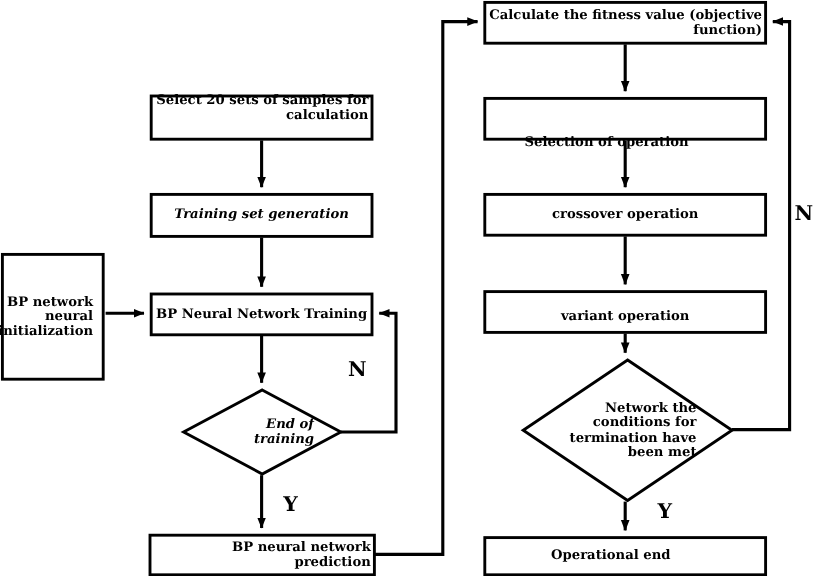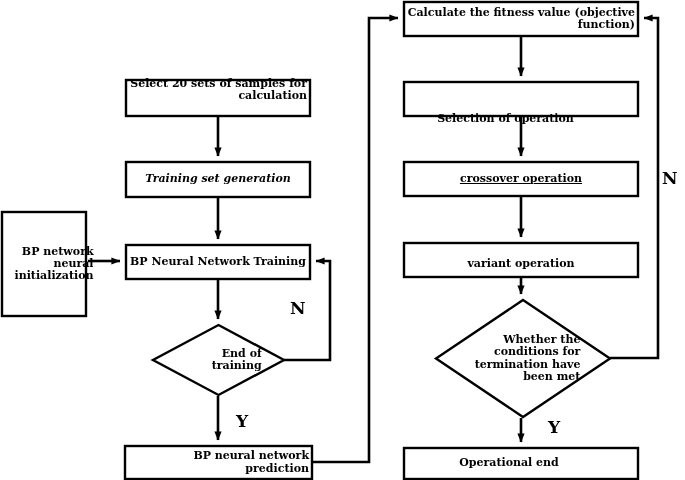--- a/index.html
+++ b/index.html
@@ -102,31 +102,31 @@
         <rect class="node-rect" x="404" y="2" width="234" height="34"></rect>
         <rect class="node-rect" x="404" y="82" width="234" height="34"></rect>
         <rect class="node-rect" x="404" y="162" width="234" height="34"></rect>
         <rect class="node-rect" x="404" y="243" width="234" height="34"></rect>
         <polygon class="node-diamond" points="523,300 610,358.5 523,417 436,358.5"></polygon>
         <rect class="node-rect" x="404" y="448" width="234" height="31"></rect>
       </g>
   </svg>
 
   <div id="labels-layer">
-      <div class="node-label" style="left: 21px; top: 212px; width: 66px; height: 104px; font-size: 11px;">BP network neural initialization</div>
+      <div class="node-label" style="left: 5px; top: 212px; width: 66px; height: 104px; font-size: 11px;">BP network neural initialization</div>
       <div class="node-label" style="left: 129px; top: 80px; width: 178px; height: 20px; font-size: 11px;">Select 20 sets of samples for calculation</div>
       <div class="node-label" style="left: 129px; top: 162px; width: 178px; height: 35px; font-size: 11px; font-style: italic;">Training set generation</div>
       <div class="node-label" style="left: 129px; top: 245px; width: 178px; height: 34px; font-size: 11px;">BP Neural Network Training</div>
-      <div class="node-label" style="left: 175.27px; top: 325px; width: 86.46px; height: 70px; font-size: 11px;">End of training</div>
+      <div class="node-label" style="left: 175.27px; top: 325px; width: 86.46px; height: 70px; font-size: 11px; font-style: italic;">End of training</div>
       <div class="node-label" style="left: 128px; top: 446px; width: 181px; height: 33px; font-size: 11px;">BP neural network prediction</div>
       <div class="node-label" style="left: 407px; top: 2px; width: 228px; height: 34px; font-size: 11px;">Calculate the fitness value (objective function)</div>
       <div class="node-label" style="left: 407px; top: 82px; width: 197px; height: 34px; font-size: 11px; margin-top: 20px;">Selection of operation</div>
-      <div class="node-label" style="left: 407px; top: 162px; width: 228px; height: 34px; font-size: 11px; text-decoration: underline;">crossover operation</div>
+      <div class="node-label" style="left: 407px; top: 162px; width: 228px; height: 34px; font-size: 11px;">crossover operation</div>
       <div class="node-label" style="left: 407px; top: 243px; width: 228px; height: 42px; font-size: 11px;">variant operation</div>
-      <div class="node-label" style="left: 465.58px; top: 300px; width: 114.84px; height: 117px; font-size: 11px;">Whether the conditions for termination have been met</div>
+      <div class="node-label" style="left: 465.58px; top: 300px; width: 114.84px; height: 117px; font-size: 11px;">Network the conditions for termination have been met</div>
       <div class="node-label" style="left: 407px; top: 448px; width: 204px; height: 31px; font-size: 11px;">Operational end</div>
     </div>
   <div id="edge-labels-layer">
       <div class="edge-label" style="left: 290px; top: 298px; font-size: 17px;">N</div>
       <div class="edge-label" style="left: 236px; top: 411px; font-size: 17px;">Y</div>
       <div class="edge-label" style="left: 662px; top: 168px; font-size: 17px;">N</div>
       <div class="edge-label" style="left: 548px; top: 417px; font-size: 17px;">Y</div>
     </div>
 
 </div>

